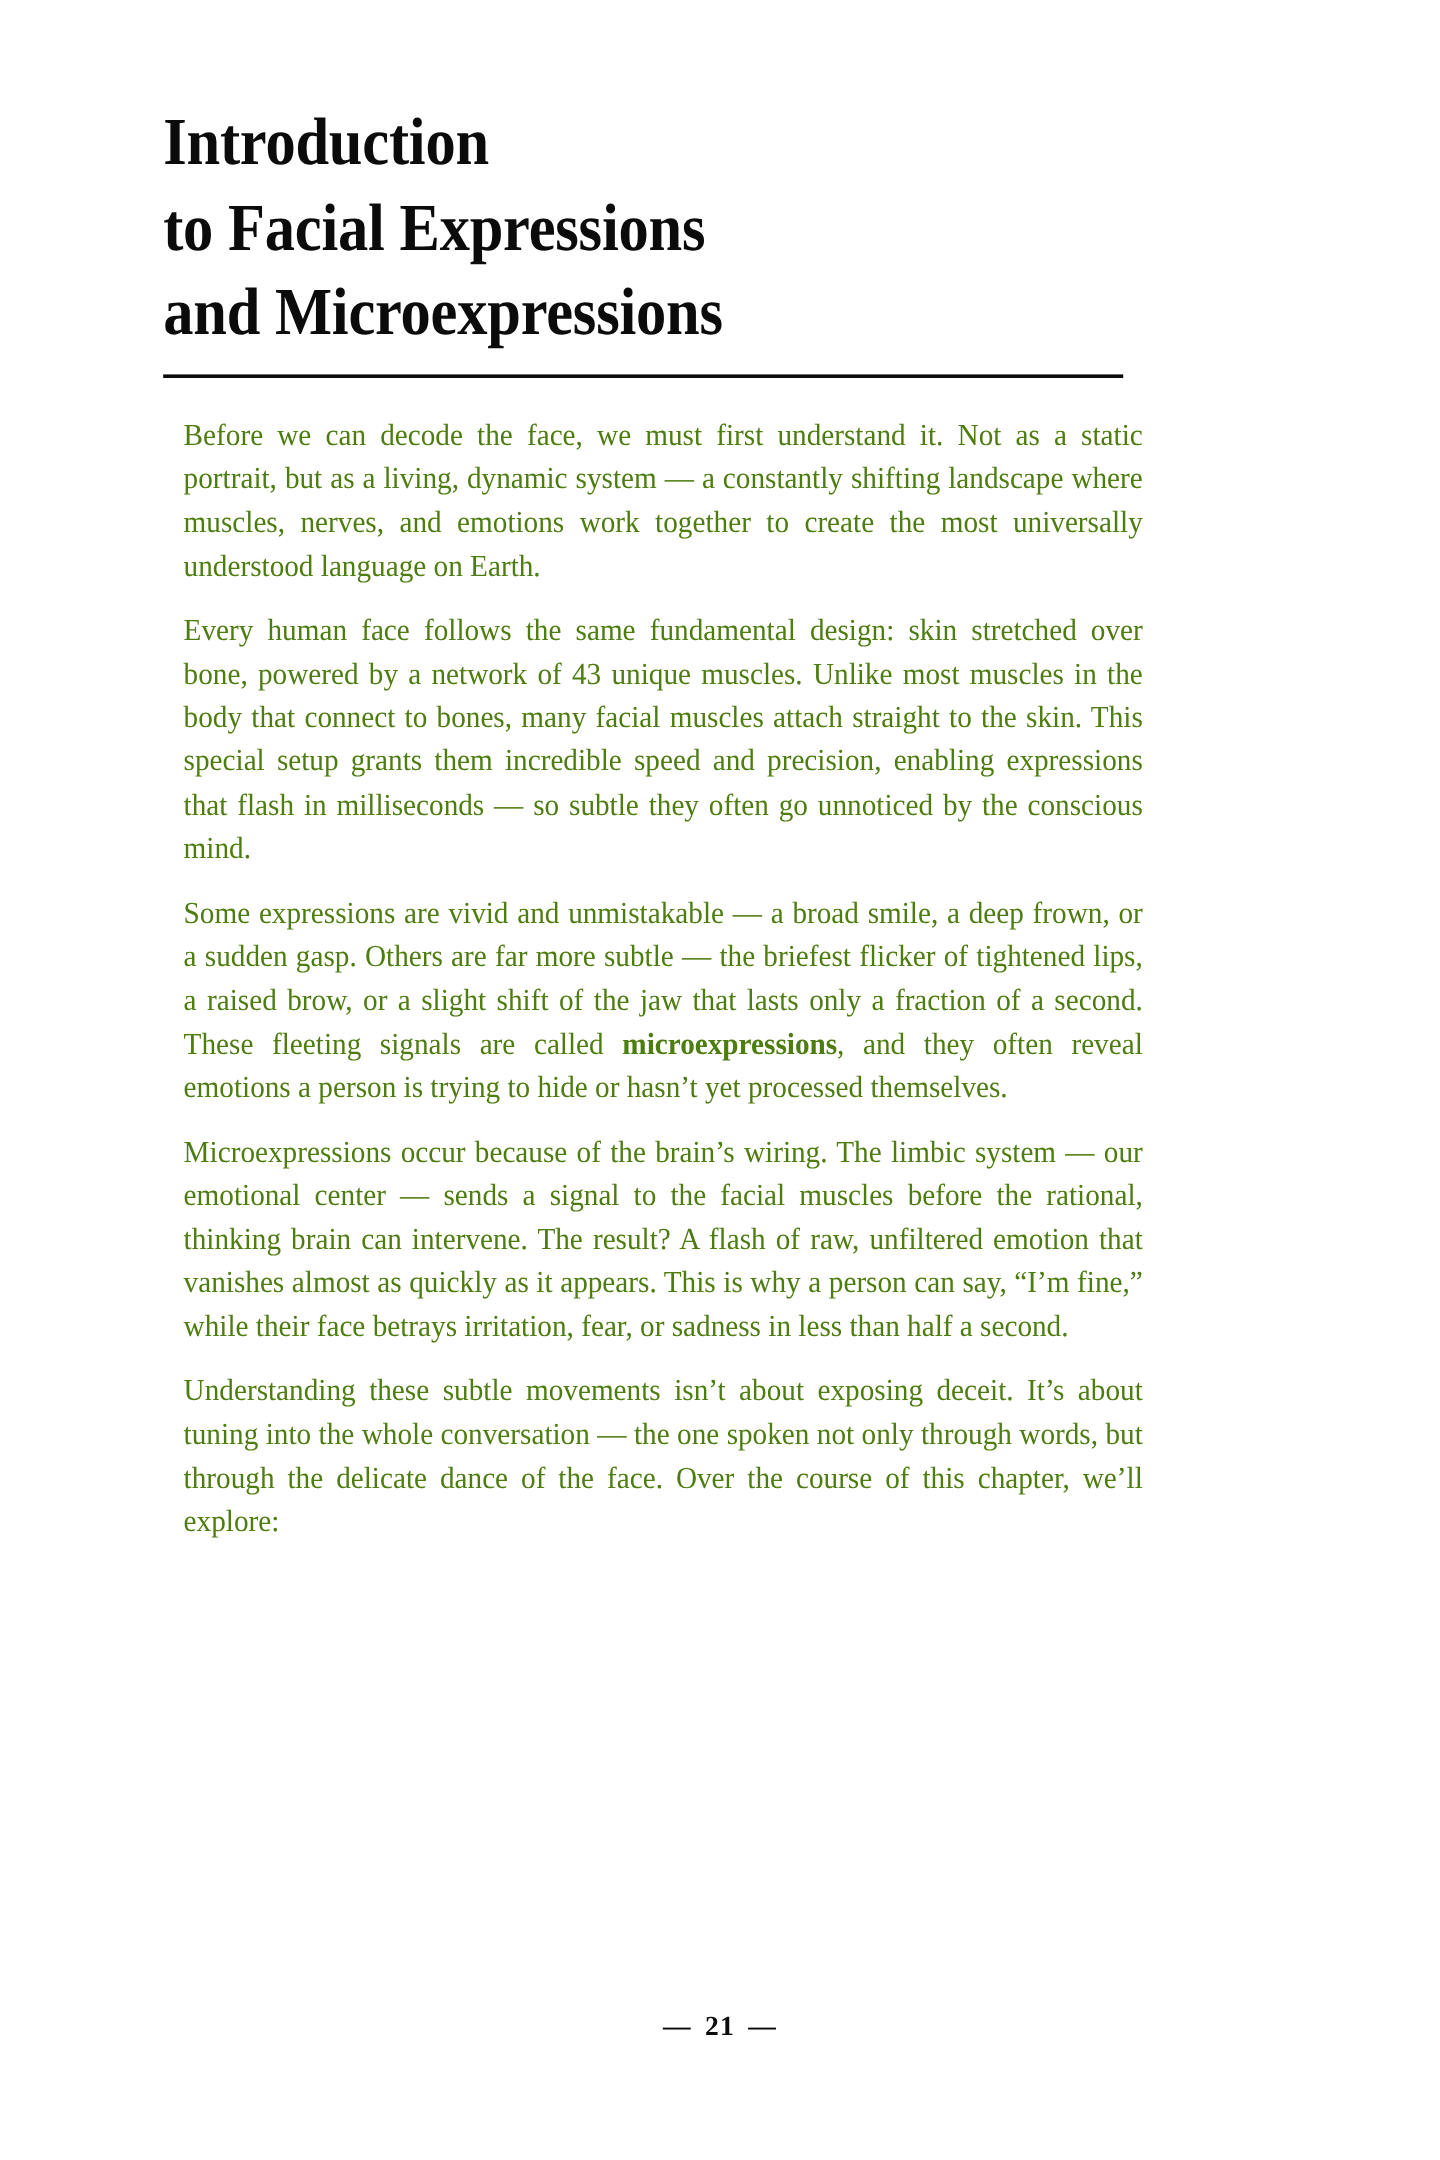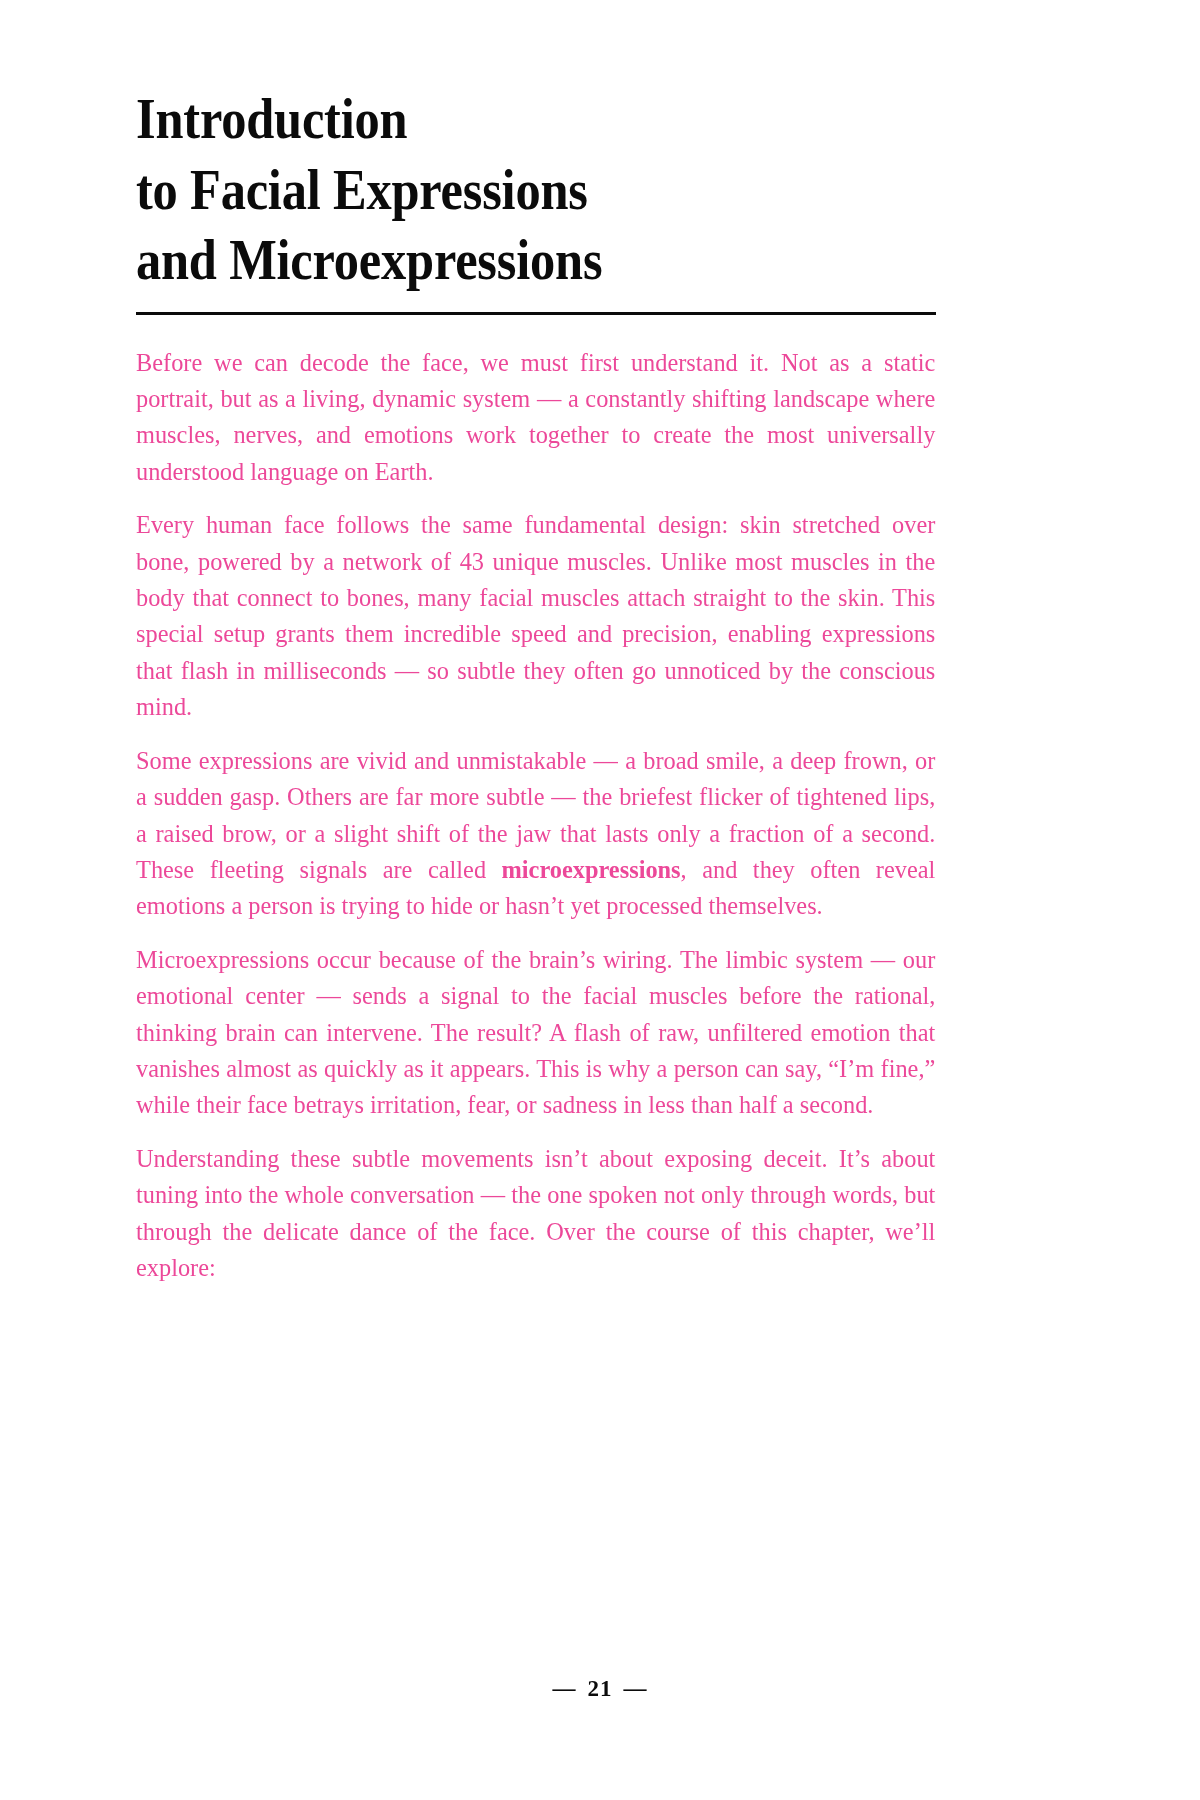--- a/index.html
+++ b/index.html
@@ -48,24 +48,25 @@
     height: 3px;
     background: #0b0b0b;
   }
 
   
   .body-copy {
     margin-top: 30px;
     font-family: "Liberation Serif", "DejaVu Serif", serif;
     font-size: 25.5px;
     line-height: 36.4px;
-    color: #ec4899;
+    color: #4d7c0f;
     text-align: justify;
     text-justify: inter-word;
     hyphens: none;
+    margin-left: 17px;
   }
 
   .body-copy p {
     margin: 0 0 17px 0;
     transform: scaleX(0.955);
     transform-origin: left top;
     width: 837px;   
   }
 
   .body-copy p:last-child {

